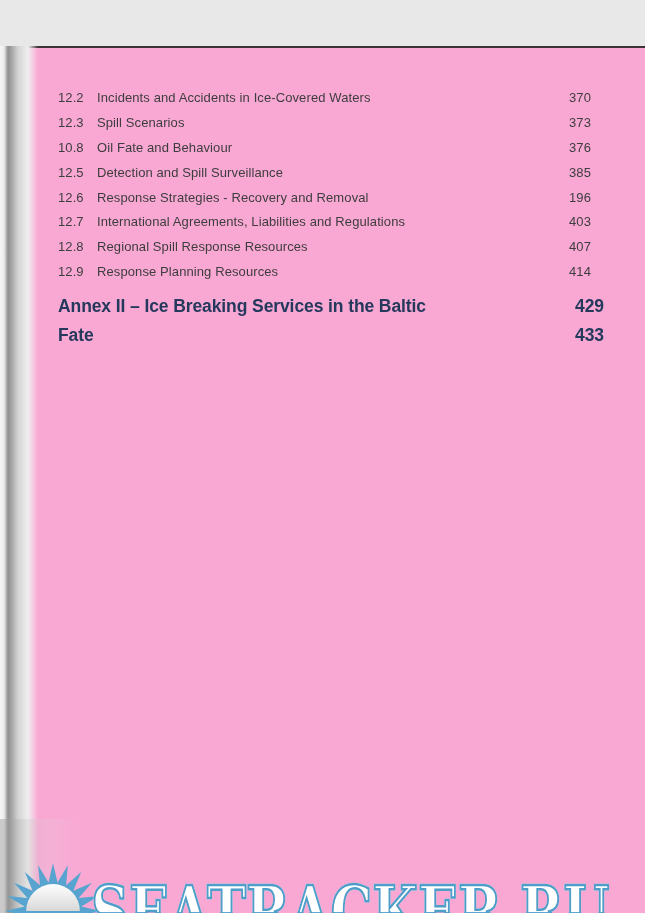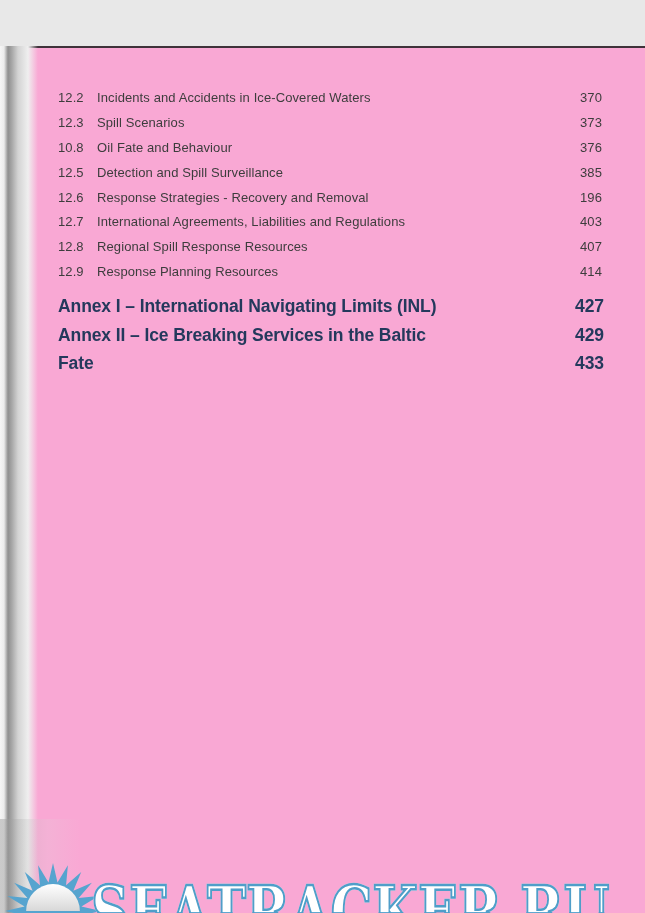--- a/index.html
+++ b/index.html
@@ -33,21 +33,21 @@
     position:absolute;left:58px;right:43px;top:40px;
   }
   .toc-row{
     display:flex;align-items:baseline;
     height:24.9px;line-height:24.9px;
     font-size:13px;color:#3d3d3d;
     letter-spacing:.1px;
   }
   .toc-num{width:39px;flex:none;}
   .toc-title{flex:1;white-space:nowrap;overflow:hidden;}
-  .toc-page{flex:none;min-width:44px;text-align:right;}
+  .toc-page{flex:none;min-width:44px;text-align:center;}
   .toc-major{
     position:absolute;left:58px;right:41px;top:246px;
   }
   .major-row{
     display:flex;align-items:baseline;
     height:28.6px;line-height:28.6px;
     font-size:17.5px;font-weight:bold;color:#24395c;
     letter-spacing:-.1px;
   }
   .major-title{flex:1;white-space:nowrap;overflow:hidden;}
@@ -124,24 +124,20 @@
     </div>
     <div class="toc-row">
       <span class="toc-num">12.9</span>
       <span class="toc-title">Response Planning Resources</span>
       <span class="toc-page">414</span>
     </div>
   </div>
 
   <div class="toc-major">
     <div class="major-row">
-      <span class="major-title">Annex I – International Navigating Limits (INL)</span>
-      <span class="major-page">427</span>
-    </div>
-    <div class="major-row">
       <span class="major-title">Annex II – Ice Breaking Services in the Baltic</span>
       <span class="major-page">429</span>
     </div>
     <div class="major-row">
       <span class="major-title">Fate</span>
       <span class="major-page">433</span>
     </div>
   </div>
 
   <div class="watermark">

